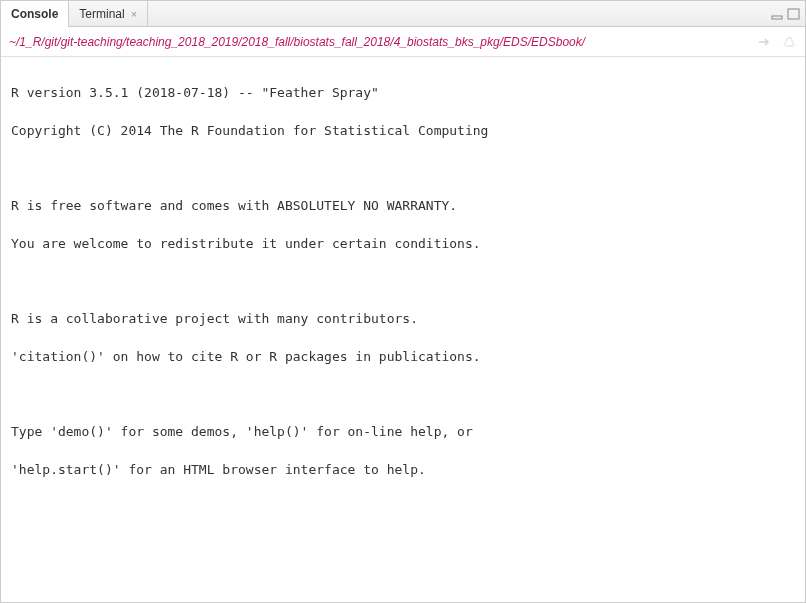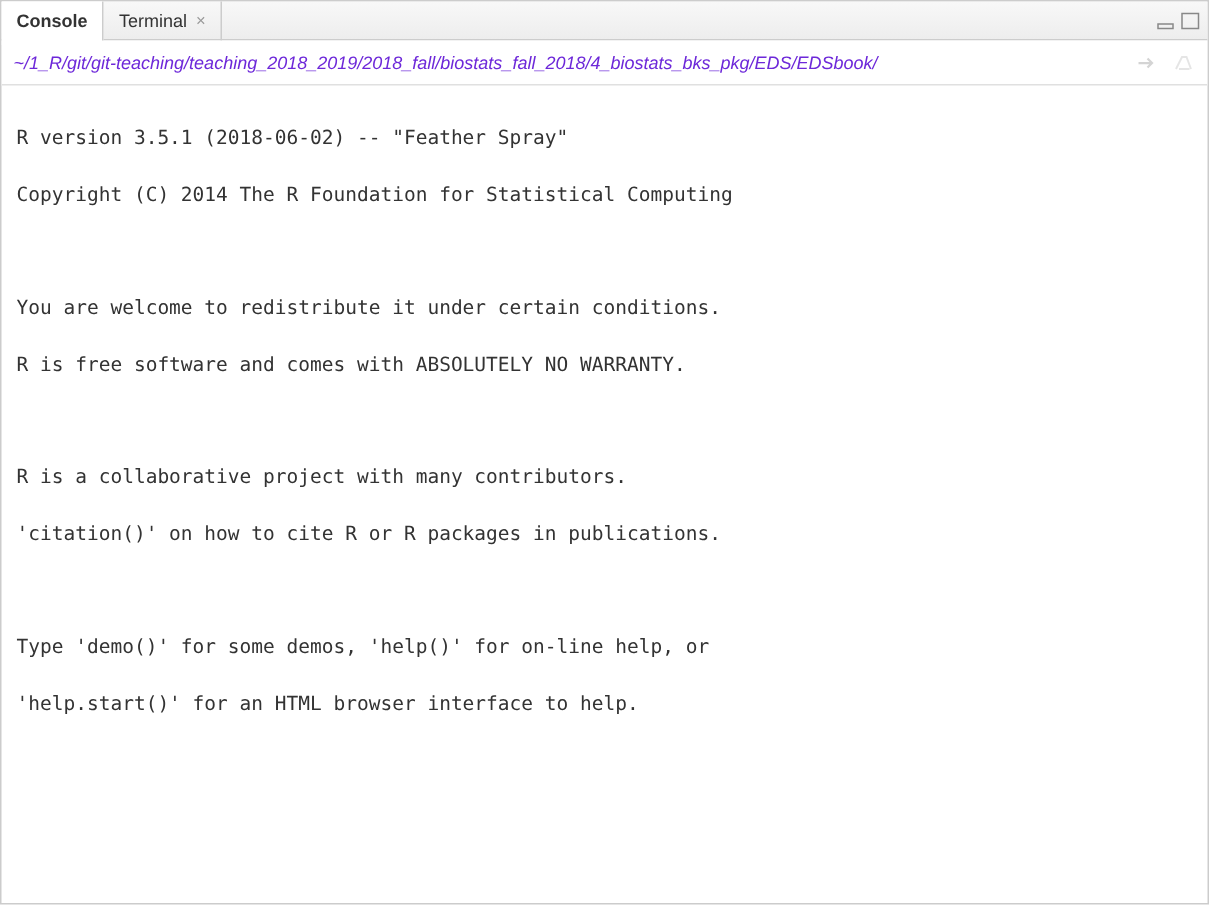--- a/index.html
+++ b/index.html
@@ -56,21 +56,21 @@
     }
     .path-bar {
       display: flex;
       align-items: center;
       height: 30px;
       padding: 0 8px;
       background: #fff;
       border-bottom: 1px solid #e0e0e0;
       font-family: 'Segoe UI', 'Lucida Grande', sans-serif;
       font-size: 12px;
-      color: #6d28d9;
+      color: #be185d;
       font-style: italic;
       position: relative;
     }
     .path-text {
       flex: 1;
       white-space: nowrap;
       overflow: hidden;
     }
     .path-right {
       display: flex;
@@ -128,25 +128,25 @@
     </span>
     <span class="path-icon">
       <svg viewBox="0 0 16 16">
           <path d="M3 12 L7 4 L10 4 L13 12 M5 12 L12 12" fill="none" stroke="#ccc" stroke-width="1.3"></path>
         </svg>
     </span>
   </div>
 </div>
 
 <div class="console-body">
-<div>R version 3.5.1 (2018-06-02) -- "Feather Spray"</div>
+<div>R version 3.5.1 (2018-07-18) -- "Feather Spray"</div>
 <div>Copyright (C) 2014 The R Foundation for Statistical Computing</div>
 <br>
+<div>R is free software and comes with ABSOLUTELY NO WARRANTY.</div>
 <div>You are welcome to redistribute it under certain conditions.</div>
-<div>R is free software and comes with ABSOLUTELY NO WARRANTY.</div>
 <br>
 <div>R is a collaborative project with many contributors.</div>
 <div>'citation()' on how to cite R or R packages in publications.</div>
 <br>
 <div>Type 'demo()' for some demos, 'help()' for on-line help, or</div>
 <div>'help.start()' for an HTML browser interface to help.</div>
 
 <br>
 
 <br>

